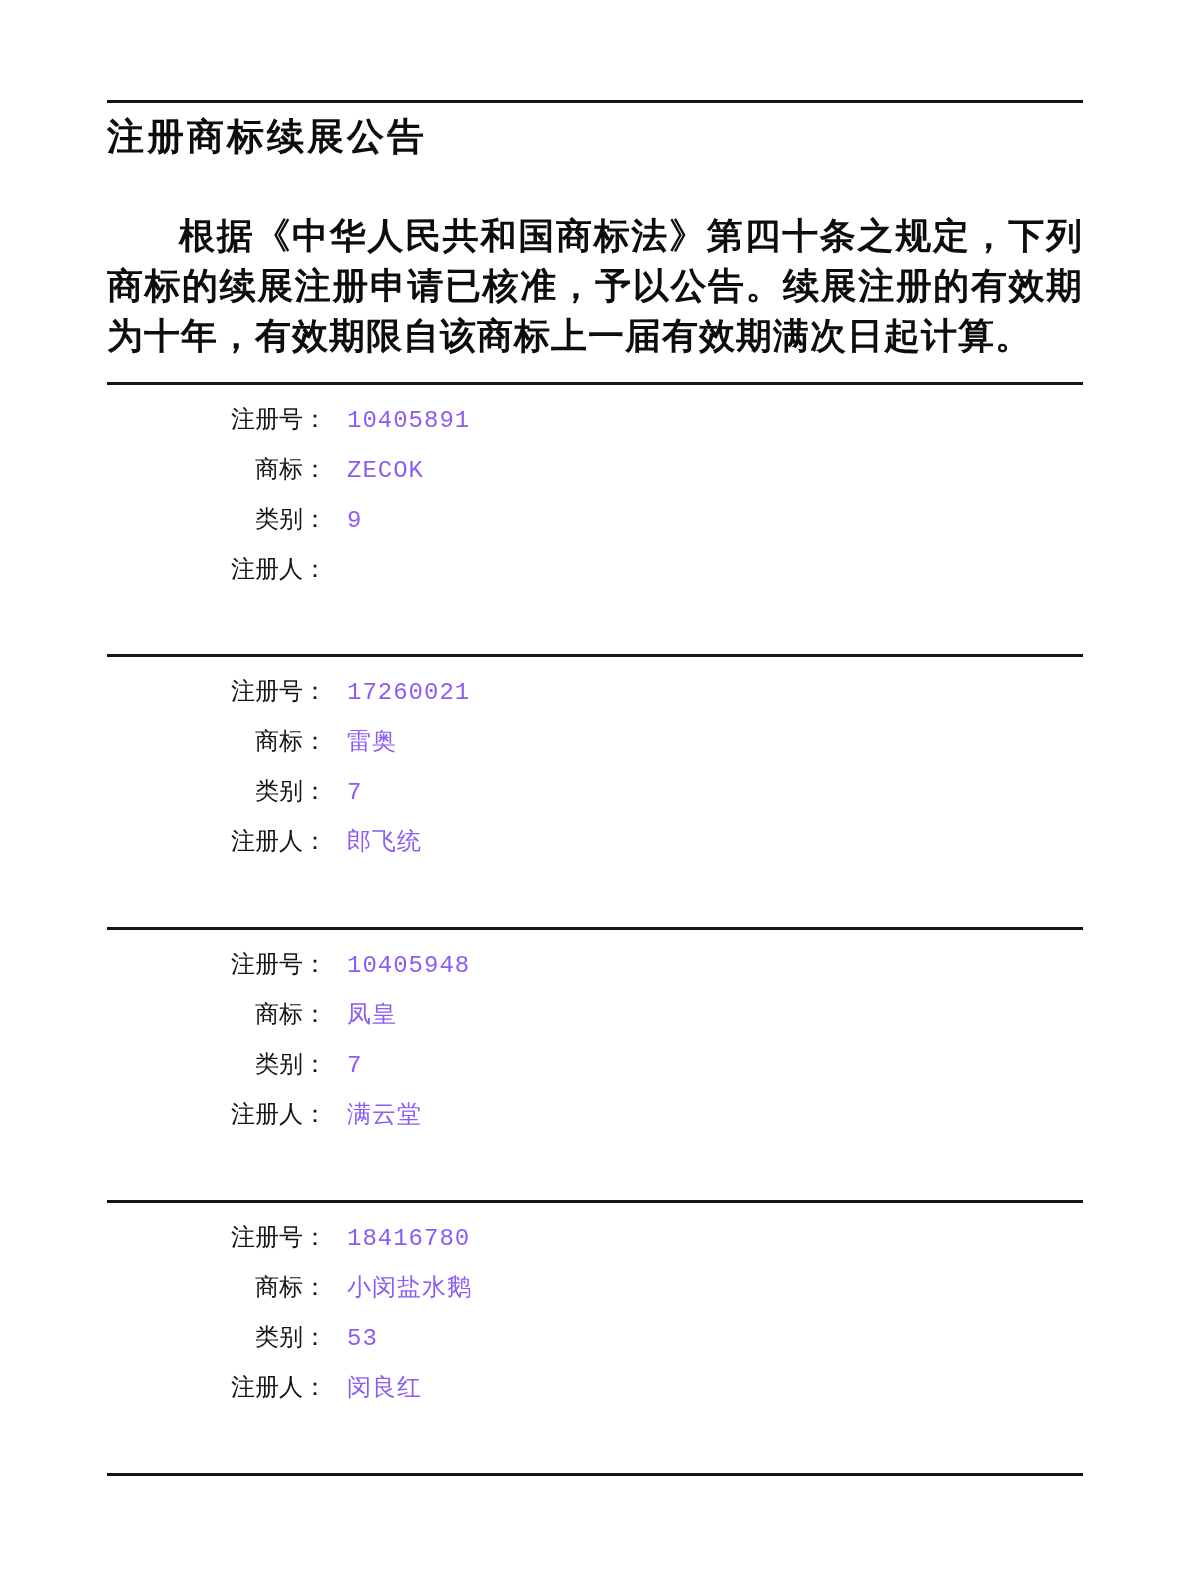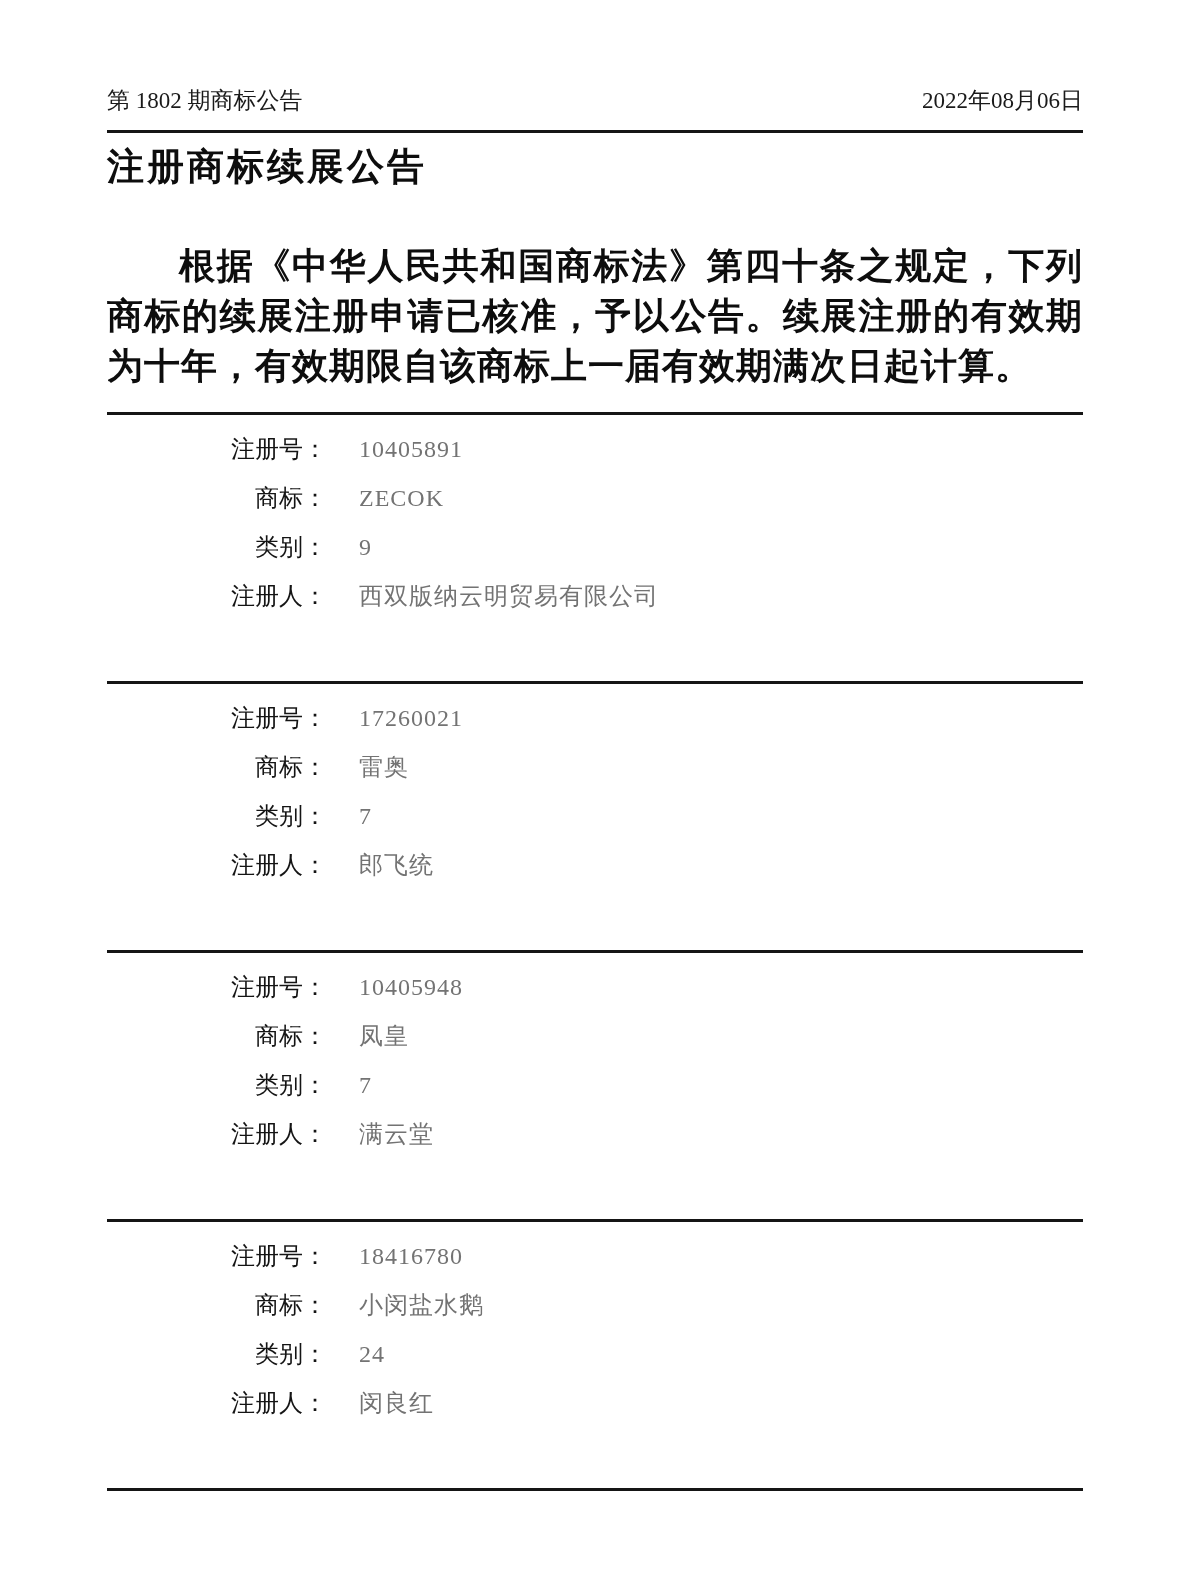--- a/index.html
+++ b/index.html
@@ -63,34 +63,31 @@
     font-size: 24px;
   }
   .row .label {
     width: 220px;
     flex: 0 0 220px;
     text-align: right;
     font-weight: normal;
     color: #141414;
   }
   .row .value {
-    margin-left: 32px;
+    margin-left: 20px;
     letter-spacing: 1px;
-    color: #737373;
+    color: #8b5cf6;
+    font-family: Liberation Mono, monospace;
   }
 </style>
 </head>
 <body>
 
 <div class="page">
 
-  <header class="doc-header">
-    <span>第 1802 期商标公告</span>
-    <span>2022年08月06日</span>
-  </header>
 
   <div class="header-rule"></div>
 
   <h1 class="doc-title">注册商标续展公告</h1>
 
   <p class="intro">根据《中华人民共和国商标法》第四十条之规定，下列商标的续展注册申请已核准，予以公告。续展注册的有效期为十年，有效期限自该商标上一届有效期满次日起计算。</p>
 
   <section id="records" class="records">
   <article class="record">
     <div class="row">
@@ -100,21 +97,20 @@
     <div class="row">
       <span class="label">商标：</span>
       <span class="value">ZECOK</span>
     </div>
     <div class="row">
       <span class="label">类别：</span>
       <span class="value">9</span>
     </div>
     <div class="row">
       <span class="label">注册人：</span>
-      <span class="value">西双版纳云明贸易有限公司</span>
     </div>
   </article>
 
   <article class="record">
     <div class="row">
       <span class="label">注册号：</span>
       <span class="value">17260021</span>
     </div>
     <div class="row">
       <span class="label">商标：</span>
@@ -153,21 +149,21 @@
     <div class="row">
       <span class="label">注册号：</span>
       <span class="value">18416780</span>
     </div>
     <div class="row">
       <span class="label">商标：</span>
       <span class="value">小闵盐水鹅</span>
     </div>
     <div class="row">
       <span class="label">类别：</span>
-      <span class="value">24</span>
+      <span class="value">53</span>
     </div>
     <div class="row">
       <span class="label">注册人：</span>
       <span class="value">闵良红</span>
     </div>
   </article>
 </section>
 
 </div>
 

